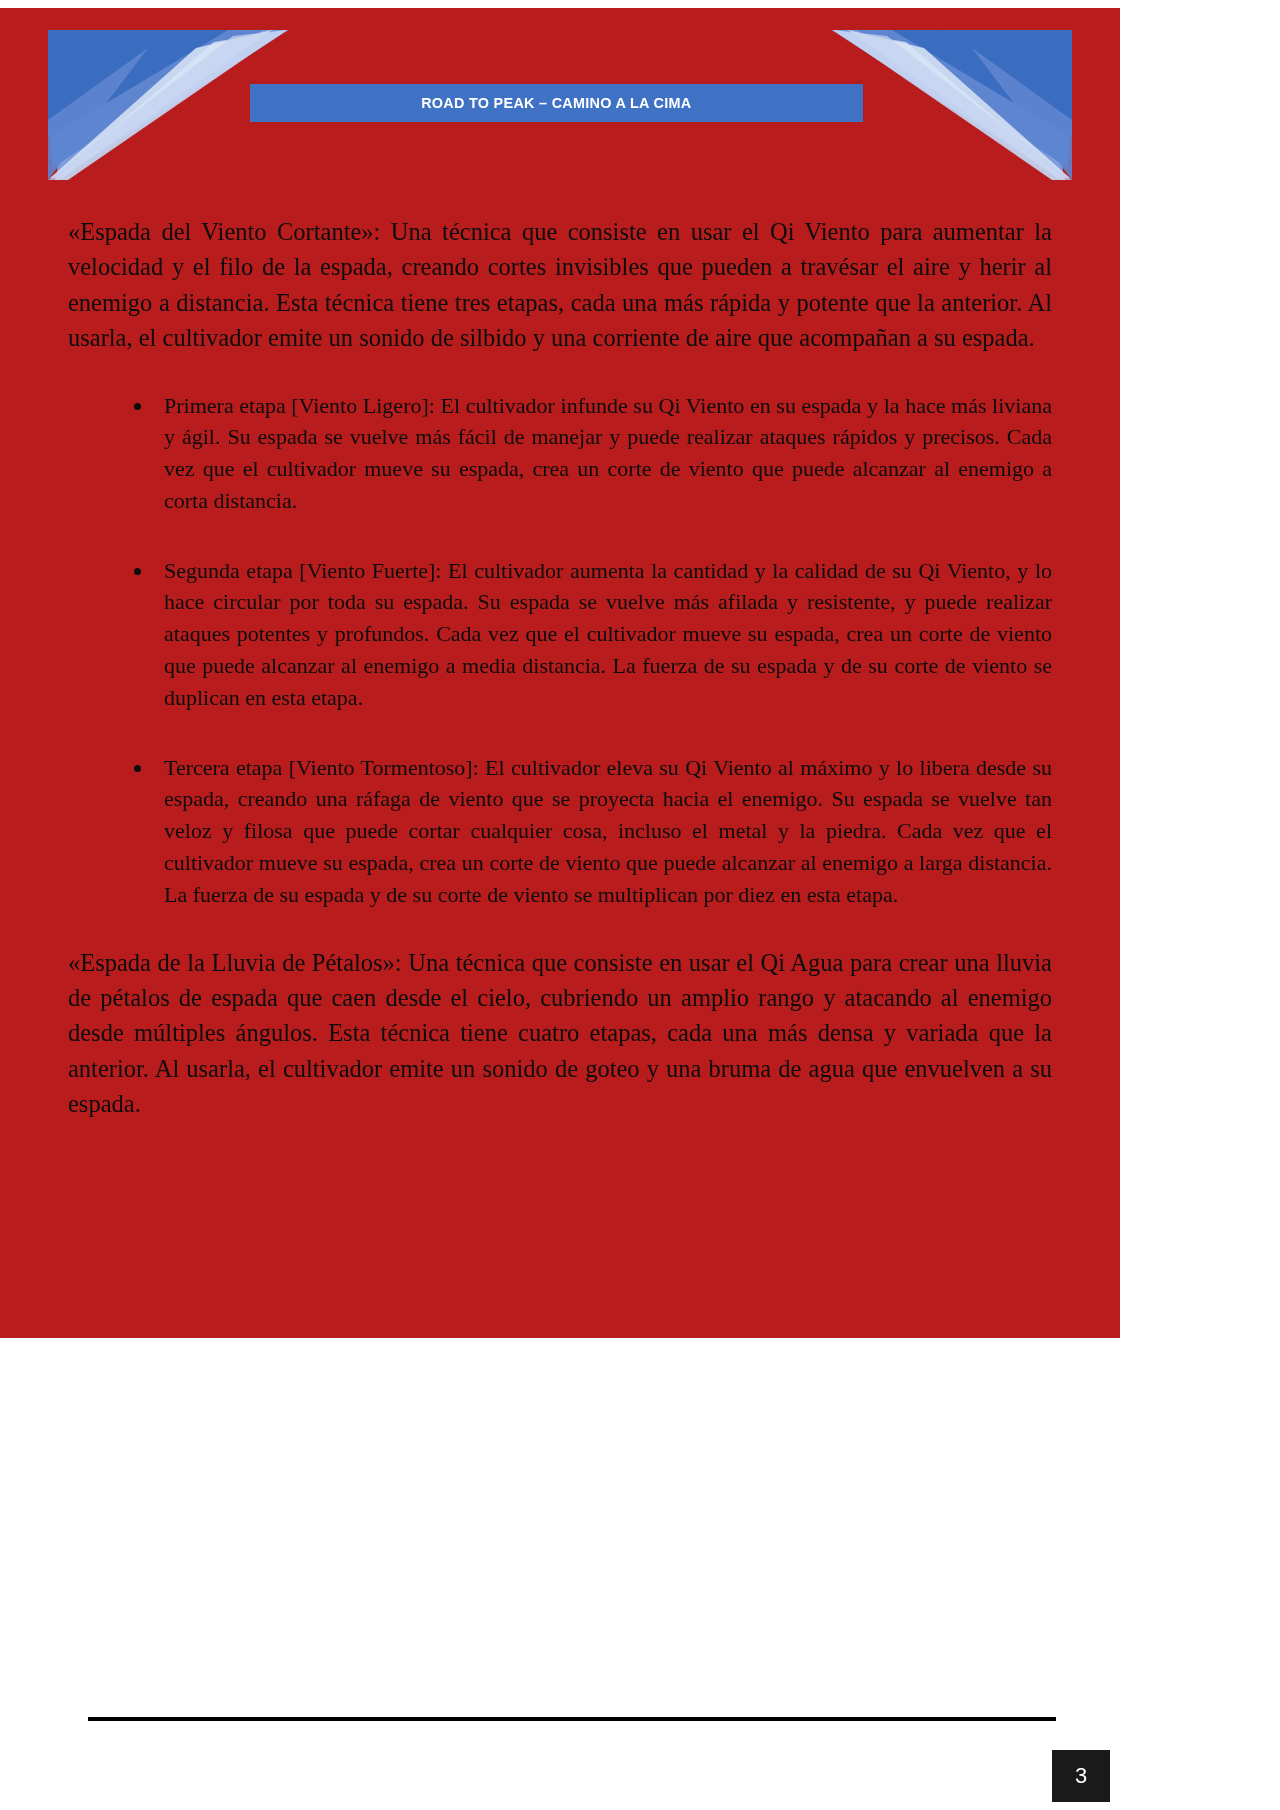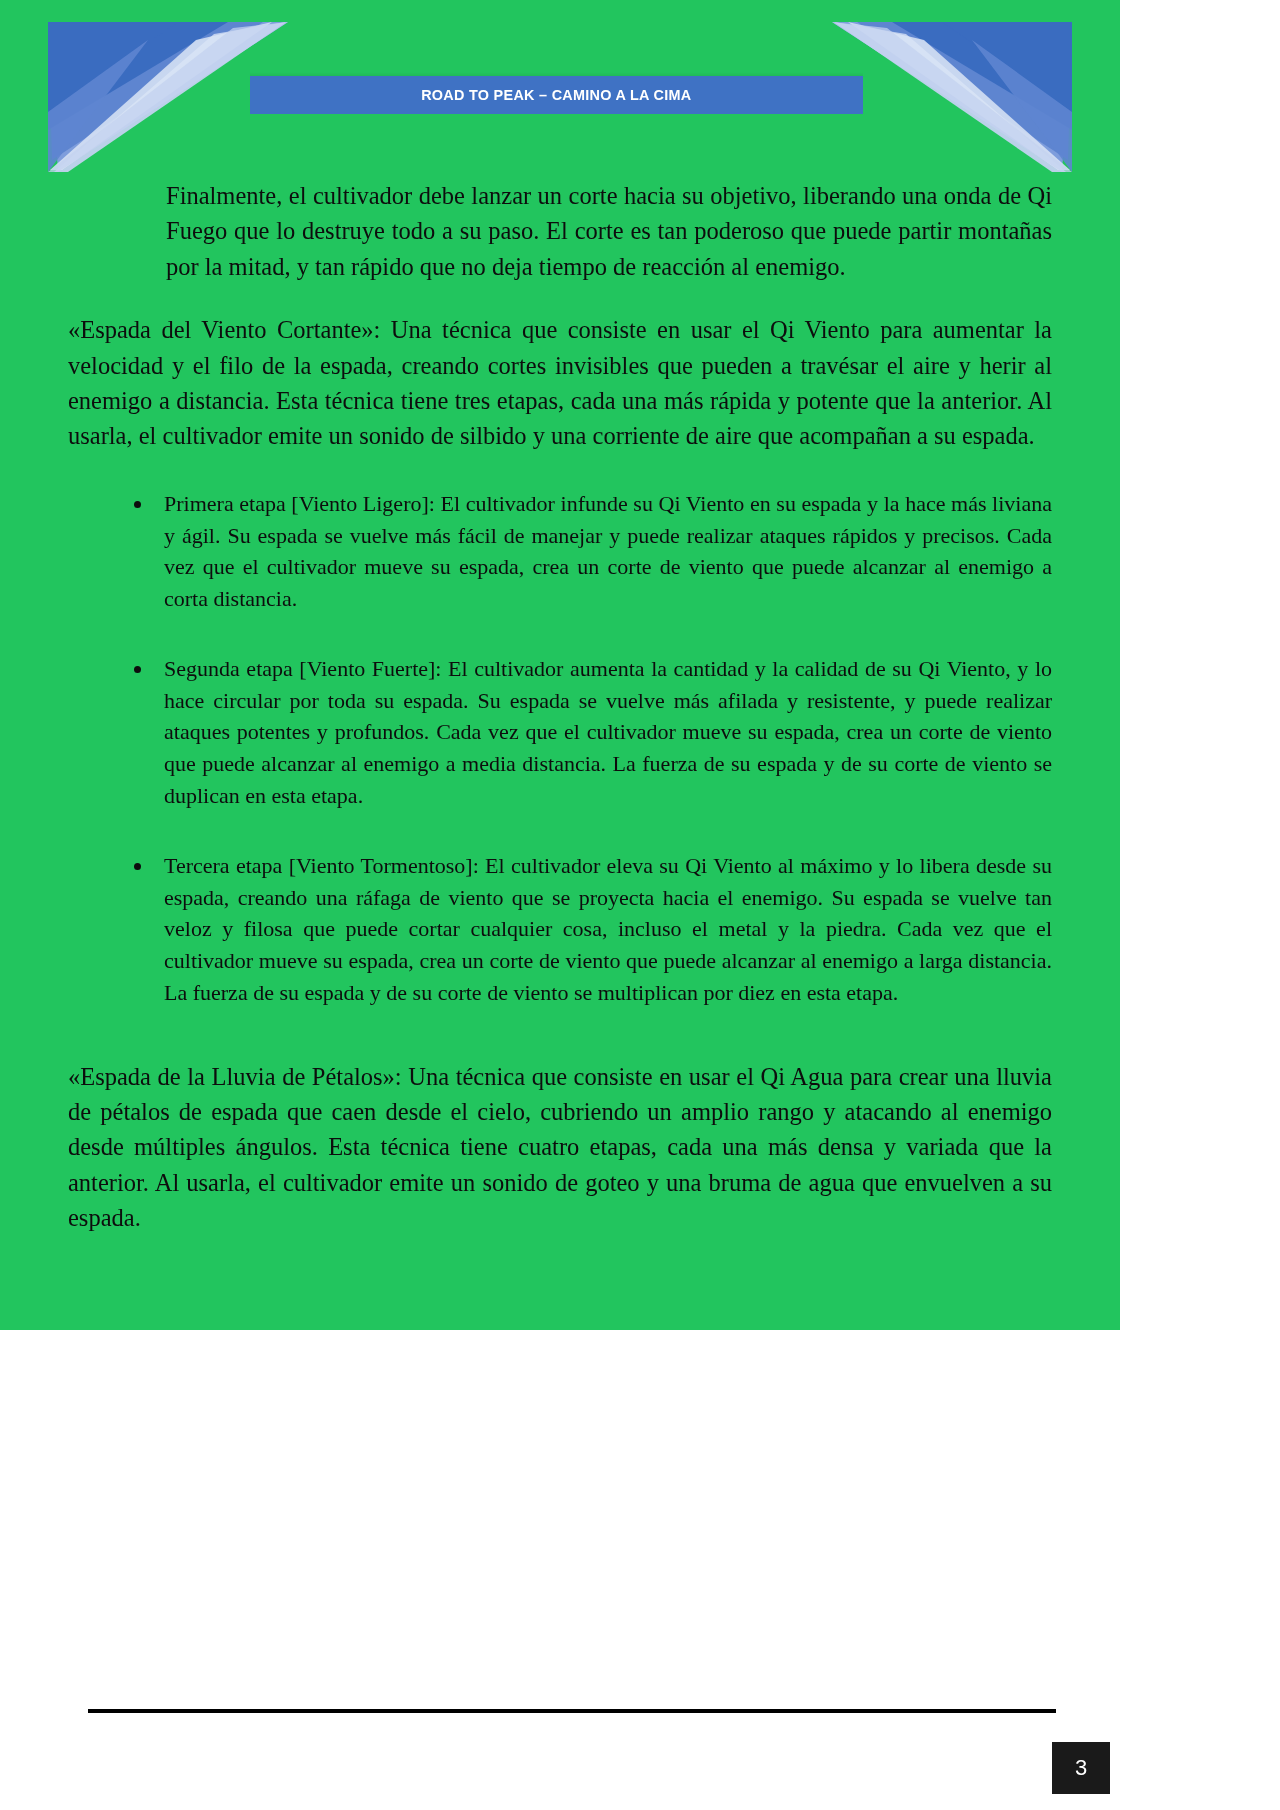--- a/index.html
+++ b/index.html
@@ -12,24 +12,24 @@
     width: 1120px;
     height: 1810px;
     position: relative;
     font-family: "Liberation Serif", "DejaVu Serif", serif;
     overflow: hidden;
   }
 
   
   .page {
     position: absolute;
-    left: 0; top: 0;
+    left: 0; top: 8px;
     width: 1120px;
     height: 1330px;
-    background: #22c55e;
+    background: #b91c1c;
   }
 
   
   .header-band {
     position: absolute;
     left: 0; top: 0;
     width: 1120px;
     height: 175px;
   }
   .corner-left, .corner-right {
@@ -107,21 +107,21 @@
     position: relative;
     margin: 0 0 38px 0;
     padding-left: 96px;
     width: 984px;
     font-size: 22px;
     line-height: 1.445;
     text-align: justify;
     color: #0d0d0d;
     font-family: "Liberation Serif", "DejaVu Serif", serif;
   }
-  ul.bullets li:last-child { margin-bottom: 16px; }
+  ul.bullets li:last-child { margin-bottom: 0; }
   ul.bullets li .dot {
     position: absolute;
     left: 66px;
     top: 13px;
     width: 7px;
     height: 7px;
     background: #0d0d0d;
     border-radius: 50%;
   }
 
@@ -189,21 +189,20 @@
     </div>
 
     <div class="banner-shadow"></div>
     <div class="title-banner">
       <span class="title-banner-text">ROAD TO PEAK – CAMINO A LA CIMA</span>
     </div>
   </div>
 
   <div class="content">
 
-    <p class="para indented">Finalmente, el cultivador debe lanzar un corte hacia su objetivo, liberando una onda de Qi Fuego que lo destruye todo a su paso. El corte es tan poderoso que puede partir montañas por la mitad, y tan rápido que no deja tiempo de reacción al enemigo.</p>
 
     <div class="gap-md"></div>
 
     <p class="para">«Espada del Viento Cortante»: Una técnica que consiste en usar el Qi Viento para aumentar la velocidad y el filo de la espada, creando cortes invisibles que pueden a travésar el aire y herir al enemigo a distancia. Esta técnica tiene tres etapas, cada una más rápida y potente que la anterior. Al usarla, el cultivador emite un sonido de silbido y una corriente de aire que acompañan a su espada.</p>
 
     <div class="gap-lg"></div>
 
     <ul class="bullets">
       <li>
         <span class="dot"></span>

